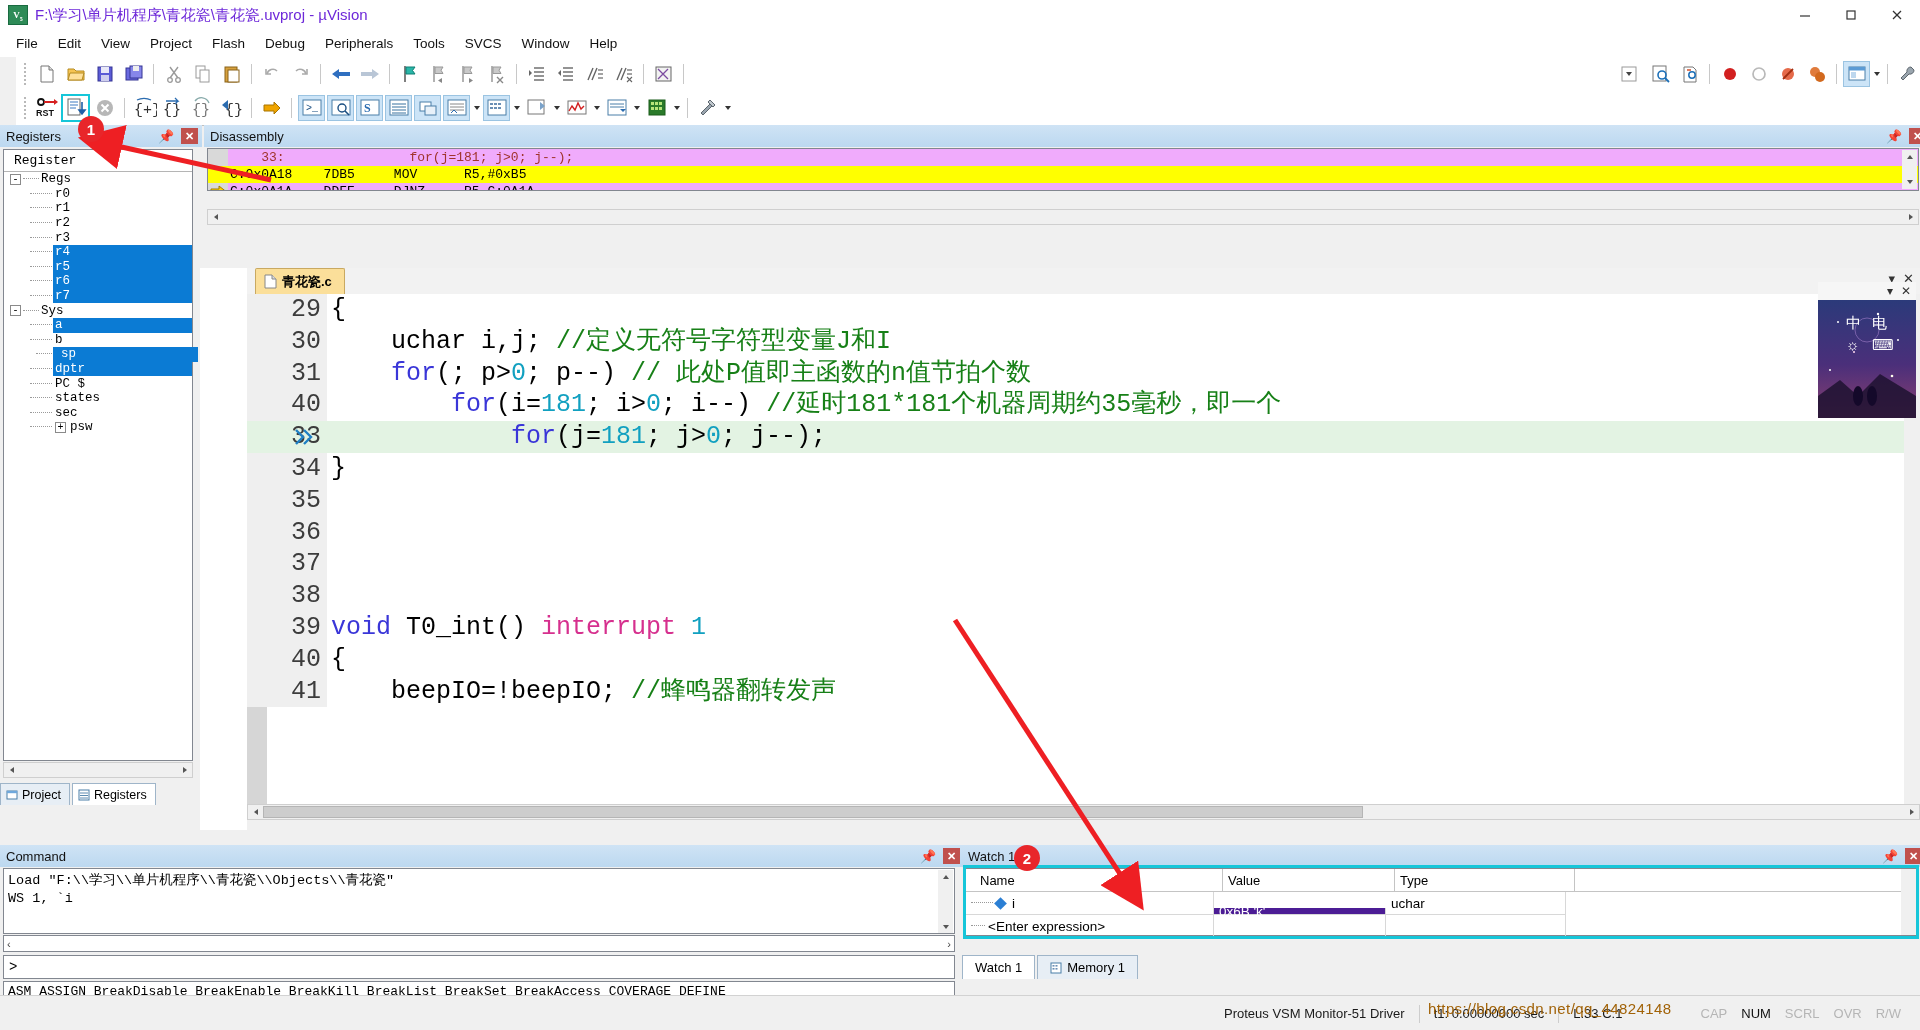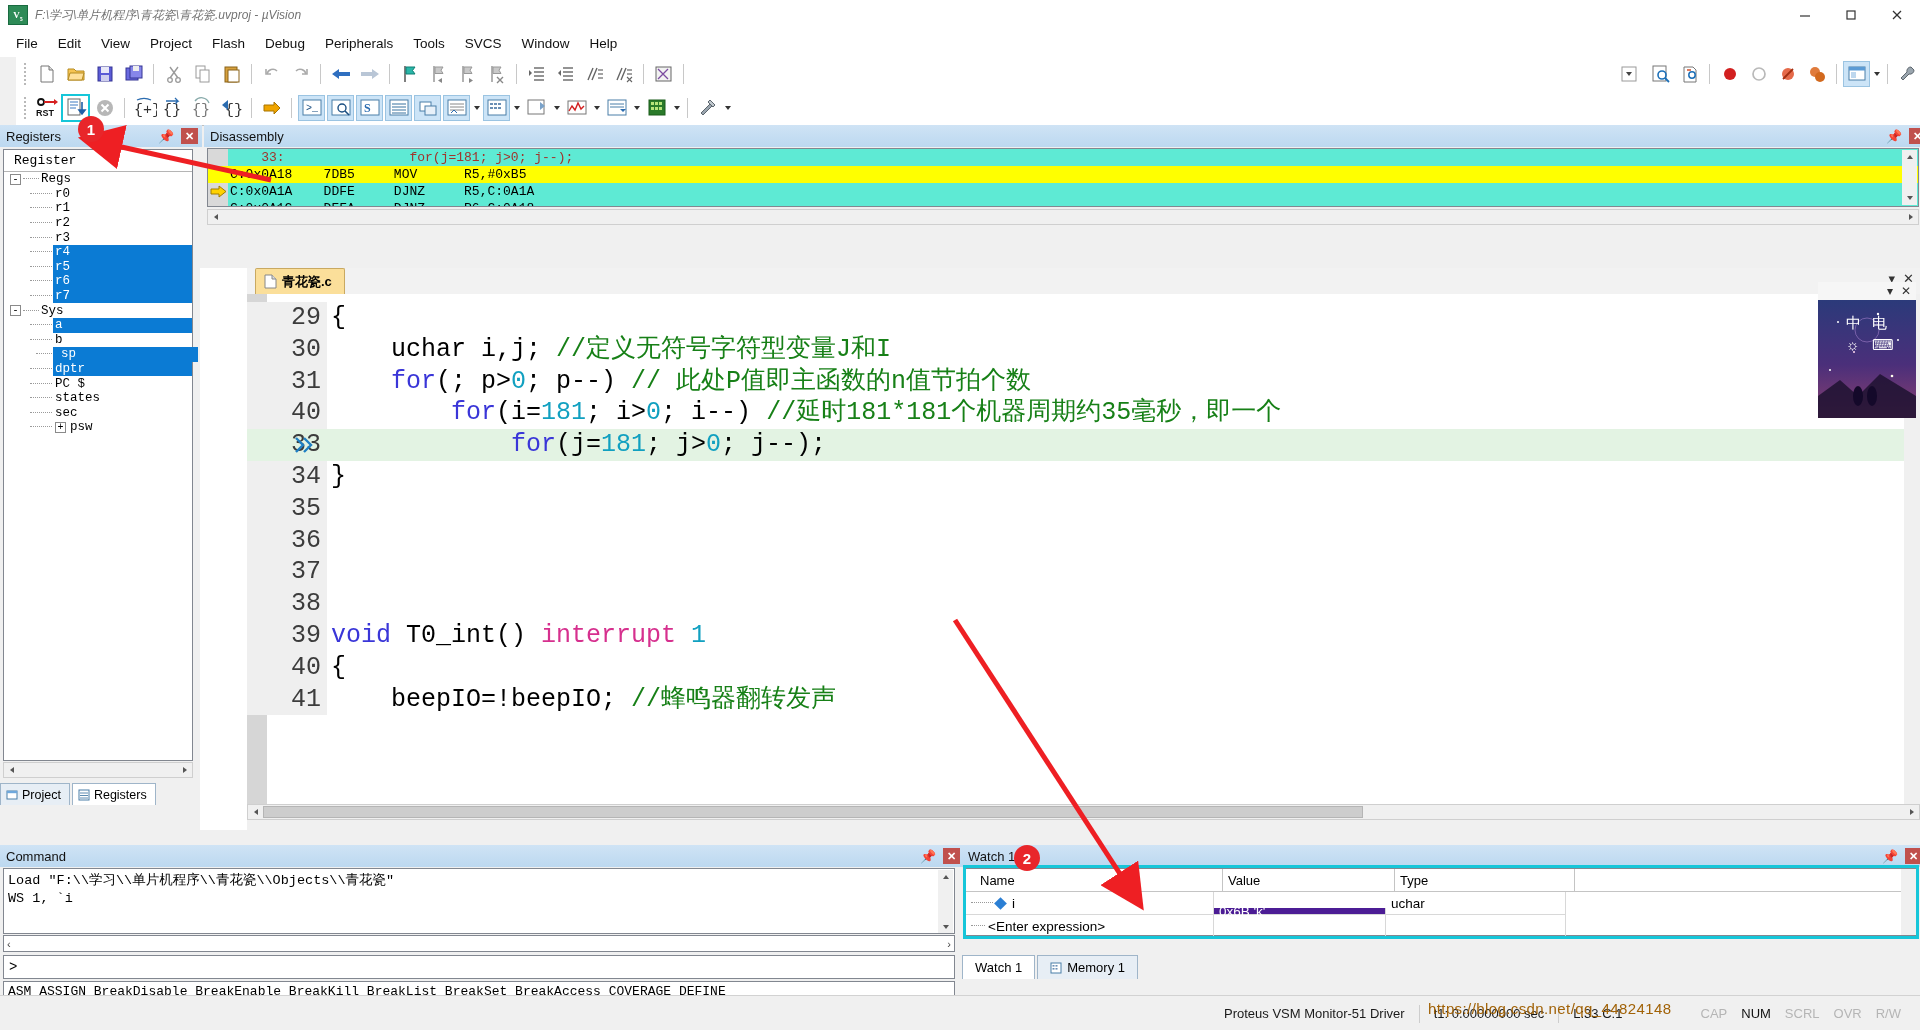--- a/index.html
+++ b/index.html
@@ -7,21 +7,21 @@
     width:1920px;height:1030px;overflow:hidden;
     font-family:"Liberation Sans",sans-serif;
     background:#f0f0f0;
     -webkit-font-smoothing:none;
   }
   .app{position:relative;width:1920px;height:1030px;background:#f0f0f0;}
 
   
   .titlebar{position:absolute;left:0;top:0;width:1920px;height:30px;background:#ffffff;display:flex;align-items:center;}
   .tb-icon{width:18px;height:18px;margin-left:8px;margin-right:7px;background:#2e8b57;border:1px solid #196b40;color:#fff;font-size:9px;line-height:18px;text-align:center;font-family:"Liberation Serif",serif;font-weight:bold;}
-  .tb-title{font-size:12px;color:#737373;white-space:nowrap;font-style:italic;}
+  .tb-title{font-size:15px;color:#6d28d9;white-space:nowrap;}
   .tb-btns{position:absolute;right:0;top:0;height:30px;display:flex;}
   .tb-btn{width:46px;height:30px;display:flex;align-items:center;justify-content:center;font-size:14px;color:#444;}
   .tb-btn svg{display:block;}
 
   
   .menubar{position:absolute;left:0;top:30px;width:1920px;height:26px;background:#fff;display:flex;align-items:center;padding-left:6px;border-bottom:1px solid #fff;}
   .menu-item{font-size:13.5px;color:#111;padding:3px 10px;white-space:nowrap;}
 
   
   .toolbar{position:absolute;left:16px;width:1920px;background:#fff;display:flex;align-items:center;}
@@ -62,40 +62,40 @@
   .sb-arrow{width:15px;height:14px;display:flex;align-items:center;justify-content:center;background:#f0f0f0;}
   .sb-thumb{flex:1;height:14px;background:#f0f0f0;}
 
   .reg-tabs{position:absolute;left:0;top:658px;width:196px;height:22px;display:flex;align-items:flex-end;}
   .rtab{height:21px;display:flex;align-items:center;padding:0 8px 0 5px;font-size:12.5px;border:1px solid #9fb5c9;border-bottom:none;background:#e7eef5;margin-right:2px;gap:4px;}
   .rtab.active{background:#fff;}
 
   
   .disasm{position:absolute;left:204px;top:125px;width:1720px;height:88px;background:#f0f0f0;}
   .dis-title{width:1720px;}
-  .dis-body{position:absolute;left:3px;top:23px;width:1712px;height:59px;background:#5eead4;border:1px solid #828790;box-sizing:border-box;overflow:hidden;}
+  .dis-body{position:absolute;left:3px;top:23px;width:1712px;height:43px;background:#f0abfc;border:1px solid #828790;box-sizing:border-box;overflow:hidden;}
   .dis-gutter{position:absolute;left:0;top:0;width:20px;height:100%;background:#d9d9d9;}
   .dis-lines{position:absolute;left:0;top:0;right:0;font-family:"Liberation Mono",monospace;font-size:13px;}
   .dis-row{height:17px;line-height:17px;white-space:pre;position:relative;padding-left:22px;}
   .dis-row.src{color:#a0342c;}
   .dis-row.hl{background:#ffff00;color:#000;}
   .dis-arrow{position:absolute;left:2px;top:2px;width:17px;height:13px;}
   .dis-vsb{position:absolute;right:1px;top:1px;width:15px;bottom:1px;background:#f0f0f0;display:flex;flex-direction:column;justify-content:space-between;}
   .dis-hsb{position:absolute;left:3px;top:84px;width:1712px;height:16px;background:#f0f0f0;border:1px solid #cfcfcf;box-sizing:border-box;display:flex;align-items:center;justify-content:space-between;}
 
   
   .editor{position:absolute;left:247px;top:268px;width:1673px;height:562px;background:#f0f0f0;}
   .ed-tabstrip{position:absolute;left:0;top:0;width:100%;height:26px;background:#f2f2f2;border-bottom:1px solid #c0c0c0;display:flex;align-items:flex-end;}
   .ed-tab{height:25px;display:flex;align-items:center;gap:5px;padding:0 12px 0 8px;
      background:#fbdf9a;border:1px solid #c9a961;border-bottom:none;font-size:13px;font-weight:bold;color:#000;
      border-top-left-radius:2px;border-top-right-radius:2px;margin-left:8px;}
   .ed-dochandle{position:absolute;right:6px;top:3px;display:flex;gap:8px;align-items:center;}
   .ed-body{position:absolute;left:0;top:26px;width:100%;height:510px;background:#fff;overflow:hidden;}
   .ed-gutter{position:absolute;left:0;top:0;width:20px;height:100%;background:#d6d6d6;}
-  .ed-lines{position:absolute;left:0;top:8px;right:16px;font-family:"Liberation Mono",monospace;font-size:25px;}
+  .ed-lines{position:absolute;left:0;top:0;right:16px;font-family:"Liberation Mono",monospace;font-size:25px;}
   .ln{height:31.8px;line-height:31.8px;white-space:pre;display:flex;align-items:center;}
   .ln .num{width:80px;text-align:right;padding-right:6px;color:#3c3c3c;font-size:25px;background:#efefef;height:31.8px;line-height:31.8px;box-sizing:border-box;}
   .ln .code{padding-left:4px;white-space:pre;}
   .ln.cur{background:#e3f3e3;}
   .ln.cur .num{background:#e3f3e3;}
   .kw{color:#3a36d8;}
   .cm{color:#178017;}
   .num-lit{color:#11a0c0;}
   .intr{color:#d6308e;}
   .ed-exec{position:absolute;left:-34px;top:0;width:26px;height:31.8px;display:flex;align-items:center;justify-content:center;}

